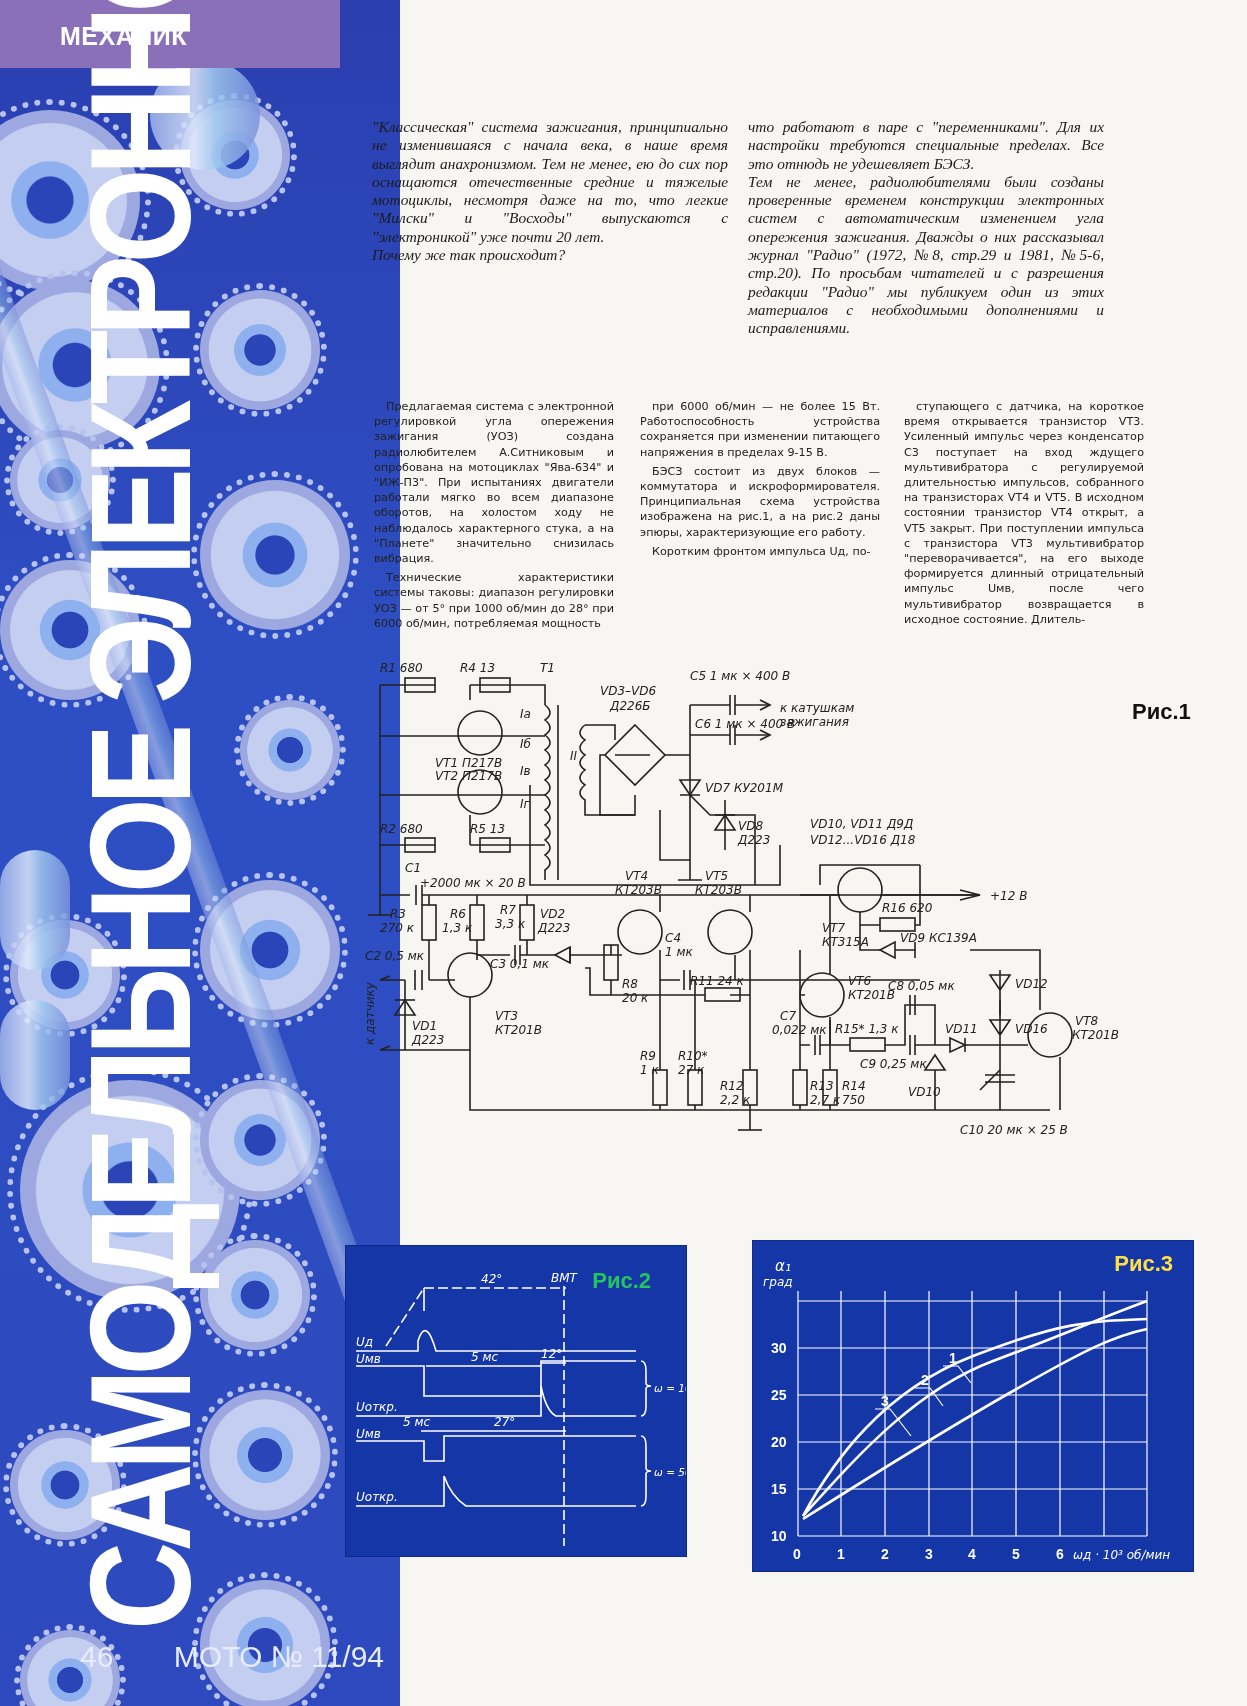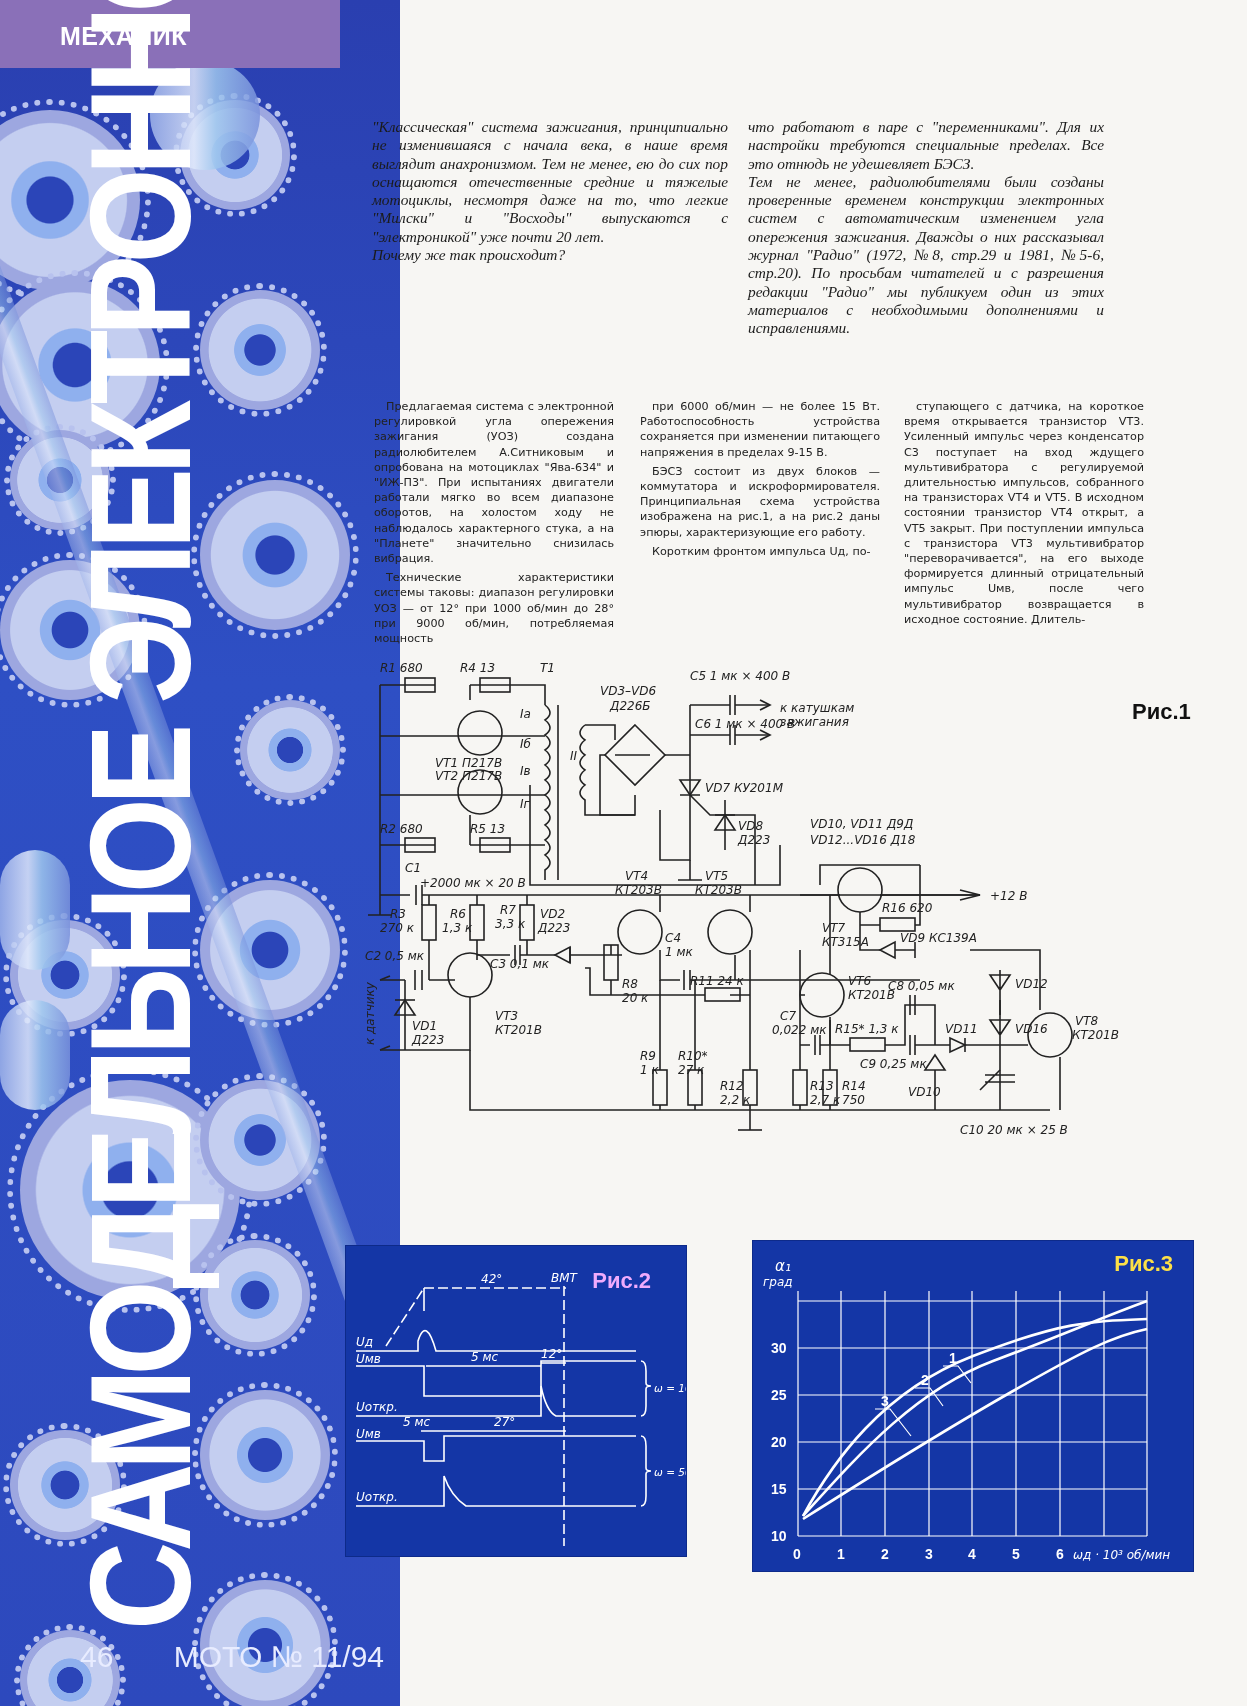--- a/index.html
+++ b/index.html
@@ -68,21 +68,21 @@
   <p>"Классическая" система зажигания, принципиально не изменившаяся с начала века, в наше время выглядит анахронизмом. Тем не менее, ею до сих пор оснащаются отечественные средние и тяжелые мотоциклы, несмотря даже на то, что легкие "Милски" и "Восходы" выпускаются с "электроникой" уже почти 20 лет.</p>
   <p>Почему же так происходит?</p>
 </div>
 <div class="intro" style="left:748px;width:356px;">
   <p>что работают в паре с "переменниками". Для их настройки требуются специальные пределах. Все это отнюдь не удешевляет БЭСЗ.</p>
   <p>Тем не менее, радиолюбителями были созданы проверенные временем конструкции электронных систем с автоматическим изменением угла опережения зажигания. Дважды о них рассказывал журнал "Радио" (1972, №8, стр.29 и 1981, №5-6, стр.20). По просьбам читателей и с разрешения редакции "Радио" мы публикуем один из этих материалов с необходимыми дополнениями и исправлениями.</p>
 </div>
 
 <div class="col" style="left:370px;width:248px;">
   <p>Предлагаемая система с электронной регулировкой угла опережения зажигания (УОЗ) создана радиолюбителем А.Ситниковым и опробована на мотоциклах "Ява-634" и "ИЖ-П3". При испытаниях двигатели работали мягко во всем диапазоне оборотов, на холостом ходу не наблюдалось характерного стука, а на "Планете" значительно снизилась вибрация.</p>
-  <p>Технические характеристики системы таковы: диапазон регулировки УОЗ — от 12° при 1000 об/мин до 28° при 9000 об/мин, потребляемая мощность</p>
+  <p>Технические характеристики системы таковы: диапазон регулировки УОЗ — от 5° при 1000 об/мин до 28° при 6000 об/мин, потребляемая мощность</p>
 </div>
 <div class="col" style="left:636px;width:248px;">
   <p>при 6000 об/мин — не более 15 Вт. Работоспособность устройства сохраняется при изменении питающего напряжения в пределах 9-15 В.</p>
   <p>БЭСЗ состоит из двух блоков — коммутатора и искроформирователя. Принципиальная схема устройства изображена на рис.1, а на рис.2 даны эпюры, характеризующие его работу.</p>
   <p>Коротким фронтом импульса Uд, по-</p>
 </div>
 <div class="col" style="left:900px;width:248px;">
   <p>ступающего с датчика, на короткое время открывается транзистор VT3. Усиленный импульс через конденсатор С3 поступает на вход ждущего мультивибратора с регулируемой длительностью импульсов, собранного на транзисторах VT4 и VT5. В исходном состоянии транзистор VT4 открыт, а VT5 закрыт. При поступлении импульса с транзистора VT3 мультивибратор "переворачивается", на его выходе формируется длинный отрицательный импульс Uмв, после чего мультивибратор возвращается в исходное состояние. Длитель-</p>
 </div>
 
@@ -249,21 +249,21 @@
     <text x="450" y="440">R13</text>
     <text x="450" y="454">2,7 к</text>
     <text x="482" y="440">R14</text>
     <text x="482" y="454">750</text>
     <text x="548" y="446">VD10</text>
     <text x="600" y="484">С10   20 мк × 25 В</text>
   </g>
 </svg>
 
 <div class="bluefig" style="left:345px;top:1245px;width:340px;height:310px;">
-  <div class="fig-label" style="right:35px;top:22px;color:#f0abfc;">Рис.2</div>
+  <div class="fig-label" style="right:35px;top:22px;color:#22c55e;">Рис.2</div>
   <svg width="340" height="310" viewBox="0 0 340 310" style="position:absolute;left:0;top:0;">
     <g stroke="#fff" stroke-width="1.6" fill="none">
       <path d="M40 100 L78 42 M78 42 H220 M218 40 V300" stroke-dasharray="10 4"></path>
       <path d="M78 42 V65"></path>
       <path d="M10 105 H72 V95 Q80 70 90 105 H290"></path>
       <path d="M10 120 H78 V150 H195 V115 H290"></path>
       <path d="M80 120 H195 M195 117 H220"></path>
       <path d="M10 170 H195 V140 Q200 165 210 170 H290"></path>
       <path d="M10 195 H78 V215 H98 V190 H290"></path>
       <path d="M75 185 H220"></path>

